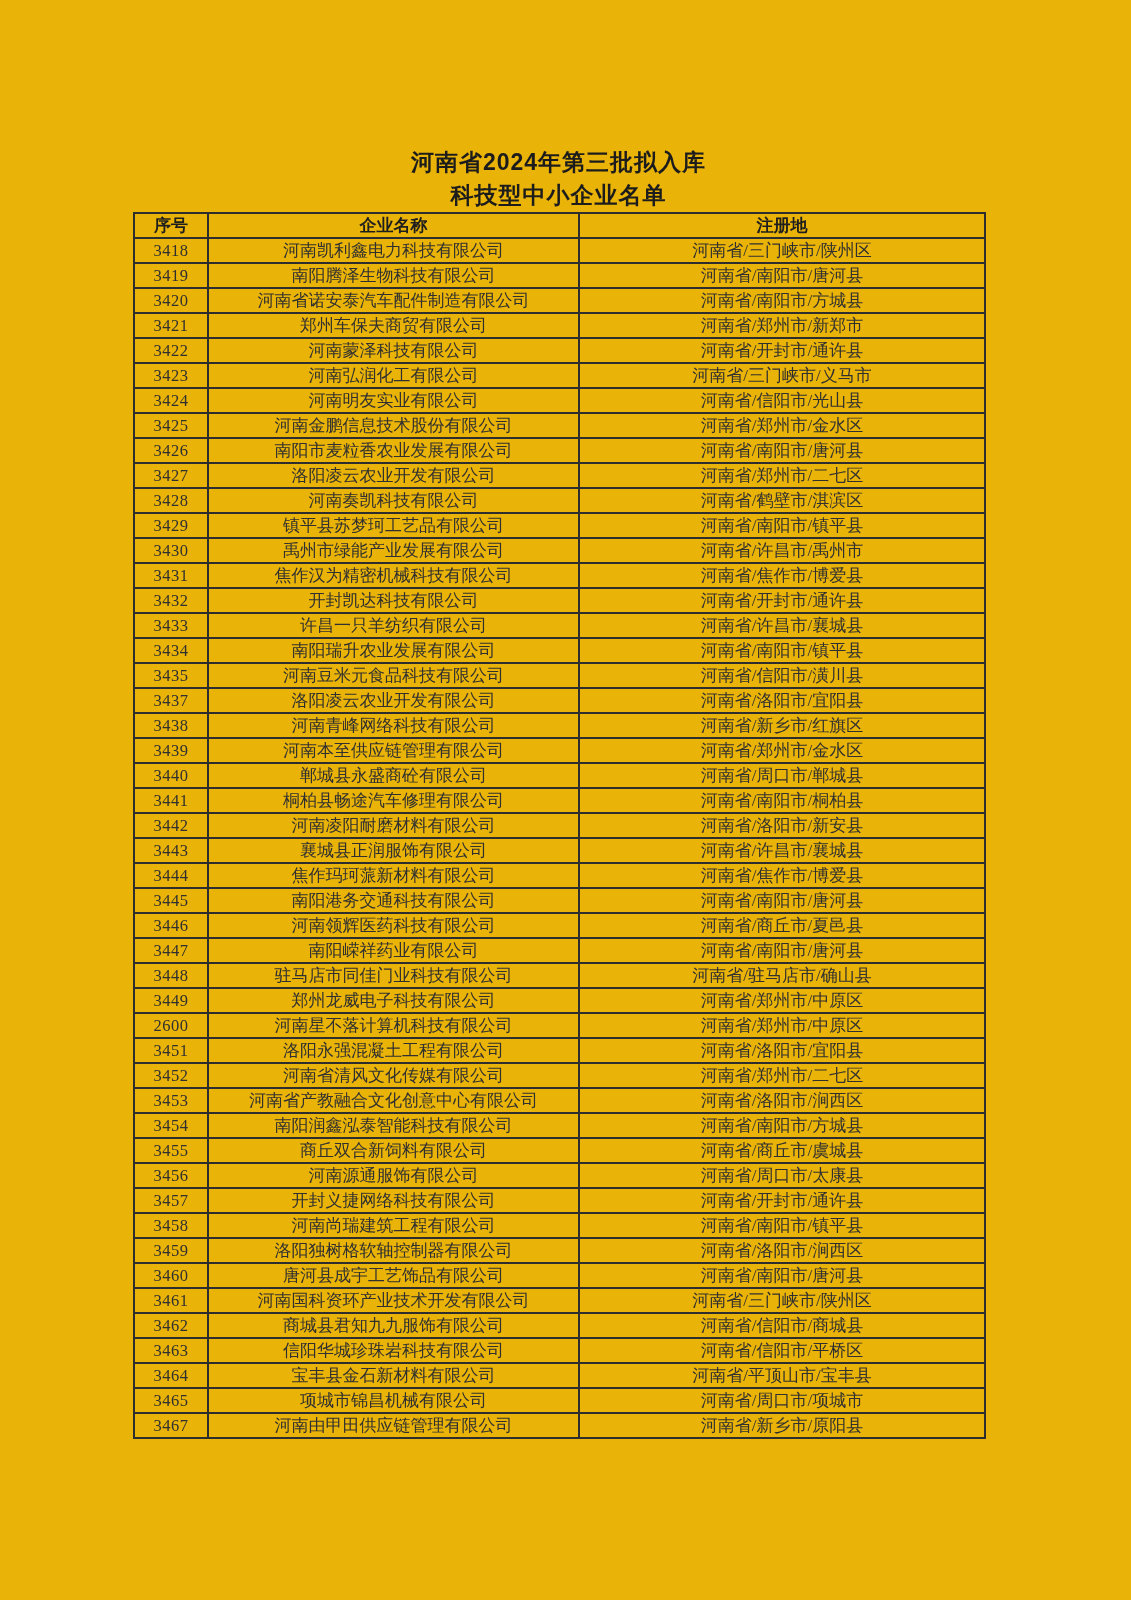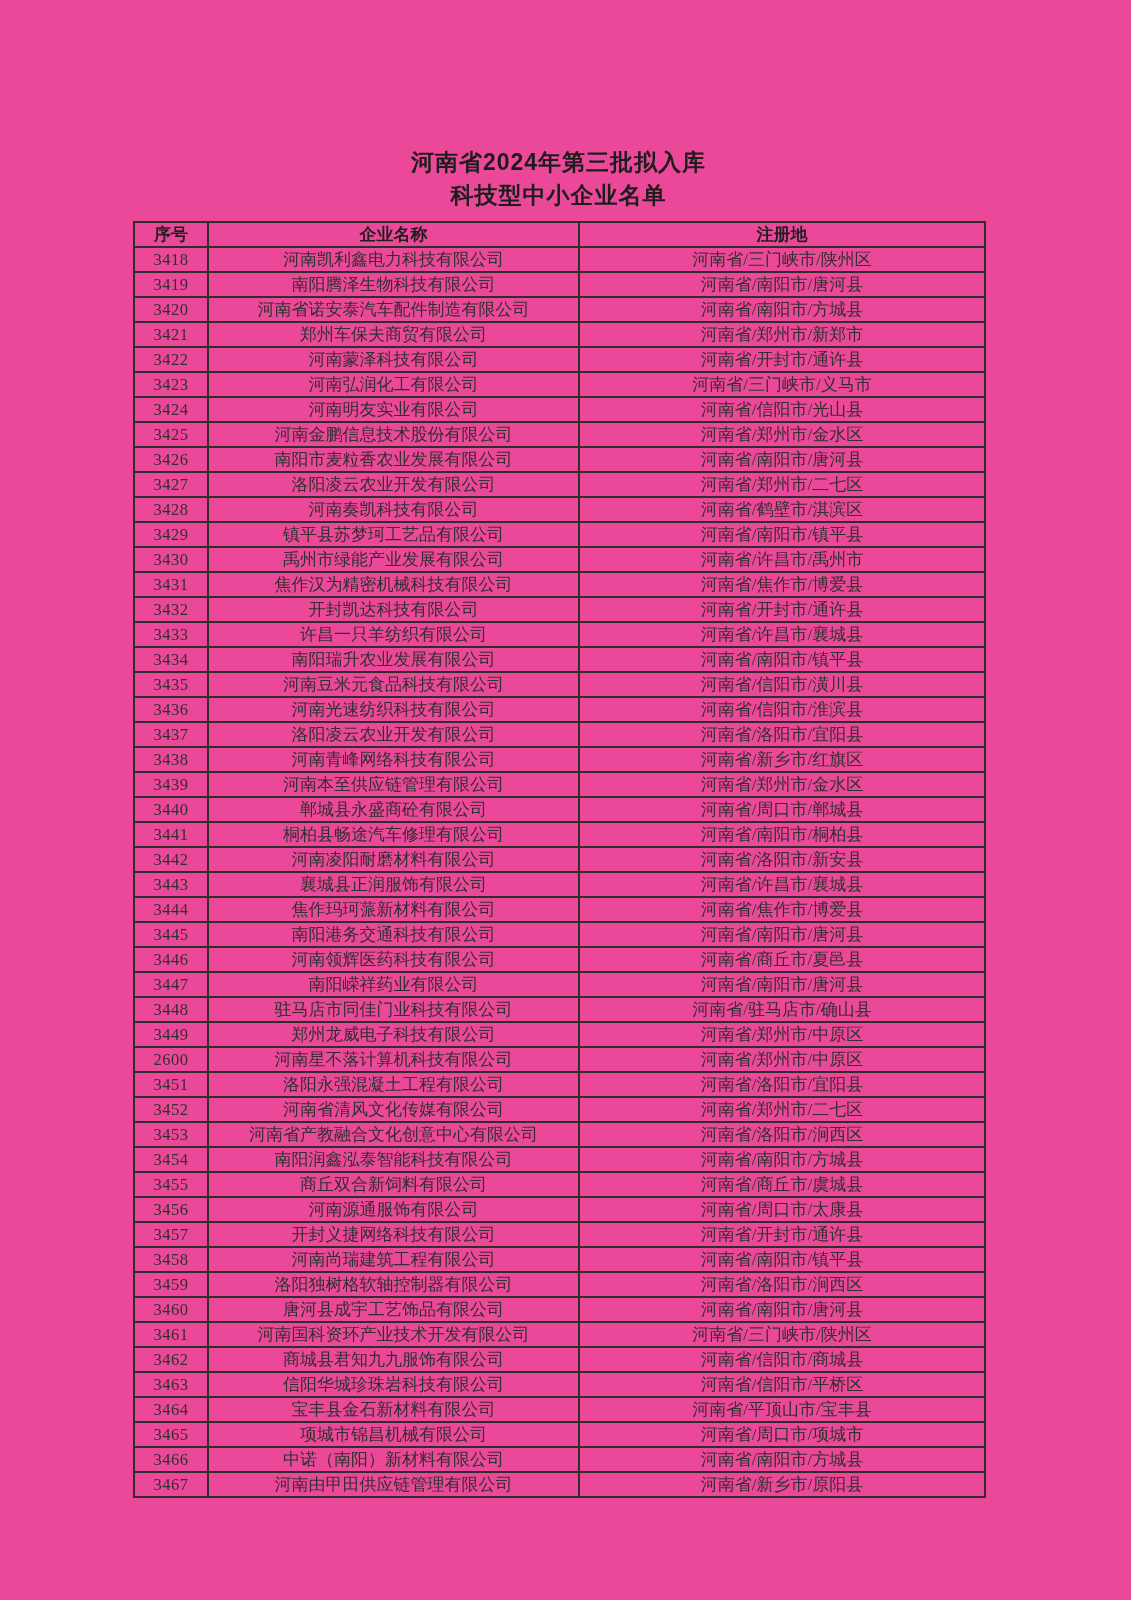--- a/index.html
+++ b/index.html
@@ -4,42 +4,41 @@
 <style>
   html, body {
     margin: 0;
     padding: 0;
     background: #ffffff;
   }
   .page {
     position: relative;
     width: 1131px;
     height: 1600px;
-    background: #ec4899;
+    background: #eab308;
     overflow: hidden;
     font-family: "Liberation Serif", "DejaVu Serif", serif;
     color: #262626;
   }
   .doc {
     position: absolute;
     left: 133px;
     top: 146px;
     width: 851px;
   }
   .title {
     text-align: center;
     font-family: "Liberation Sans", "DejaVu Sans", sans-serif;
     font-weight: bold;
     font-size: 23px;
     line-height: 33px;
     color: #1c1c1c;
     letter-spacing: 1px;
   }
   table.roster {
-    margin-top: 9px;
     width: 851px;
     border-collapse: collapse;
     table-layout: fixed;
   }
   col.c1 { width: 74px; }
   col.c2 { width: 371px; }
   col.c3 { width: 406px; }
   table.roster th, table.roster td {
     border: 2px solid #2e2e2e;
     padding: 0;
@@ -172,25 +171,20 @@
     <td class="no-cell">3434</td>
     <td>南阳瑞升农业发展有限公司</td>
     <td>河南省/南阳市/镇平县</td>
   </tr>
           <tr>
     <td class="no-cell">3435</td>
     <td>河南豆米元食品科技有限公司</td>
     <td>河南省/信阳市/潢川县</td>
   </tr>
           <tr>
-    <td class="no-cell">3436</td>
-    <td>河南光速纺织科技有限公司</td>
-    <td>河南省/信阳市/淮滨县</td>
-  </tr>
-          <tr>
     <td class="no-cell">3437</td>
     <td>洛阳凌云农业开发有限公司</td>
     <td>河南省/洛阳市/宜阳县</td>
   </tr>
           <tr>
     <td class="no-cell">3438</td>
     <td>河南青峰网络科技有限公司</td>
     <td>河南省/新乡市/红旗区</td>
   </tr>
           <tr>
@@ -320,25 +314,20 @@
   </tr>
           <tr>
     <td class="no-cell">3464</td>
     <td>宝丰县金石新材料有限公司</td>
     <td>河南省/平顶山市/宝丰县</td>
   </tr>
           <tr>
     <td class="no-cell">3465</td>
     <td>项城市锦昌机械有限公司</td>
     <td>河南省/周口市/项城市</td>
-  </tr>
-          <tr>
-    <td class="no-cell">3466</td>
-    <td>中诺（南阳）新材料有限公司</td>
-    <td>河南省/南阳市/方城县</td>
   </tr>
           <tr>
     <td class="no-cell">3467</td>
     <td>河南由甲田供应链管理有限公司</td>
     <td>河南省/新乡市/原阳县</td>
   </tr>
         </tbody>
     </table>
   </div>
 </div>

